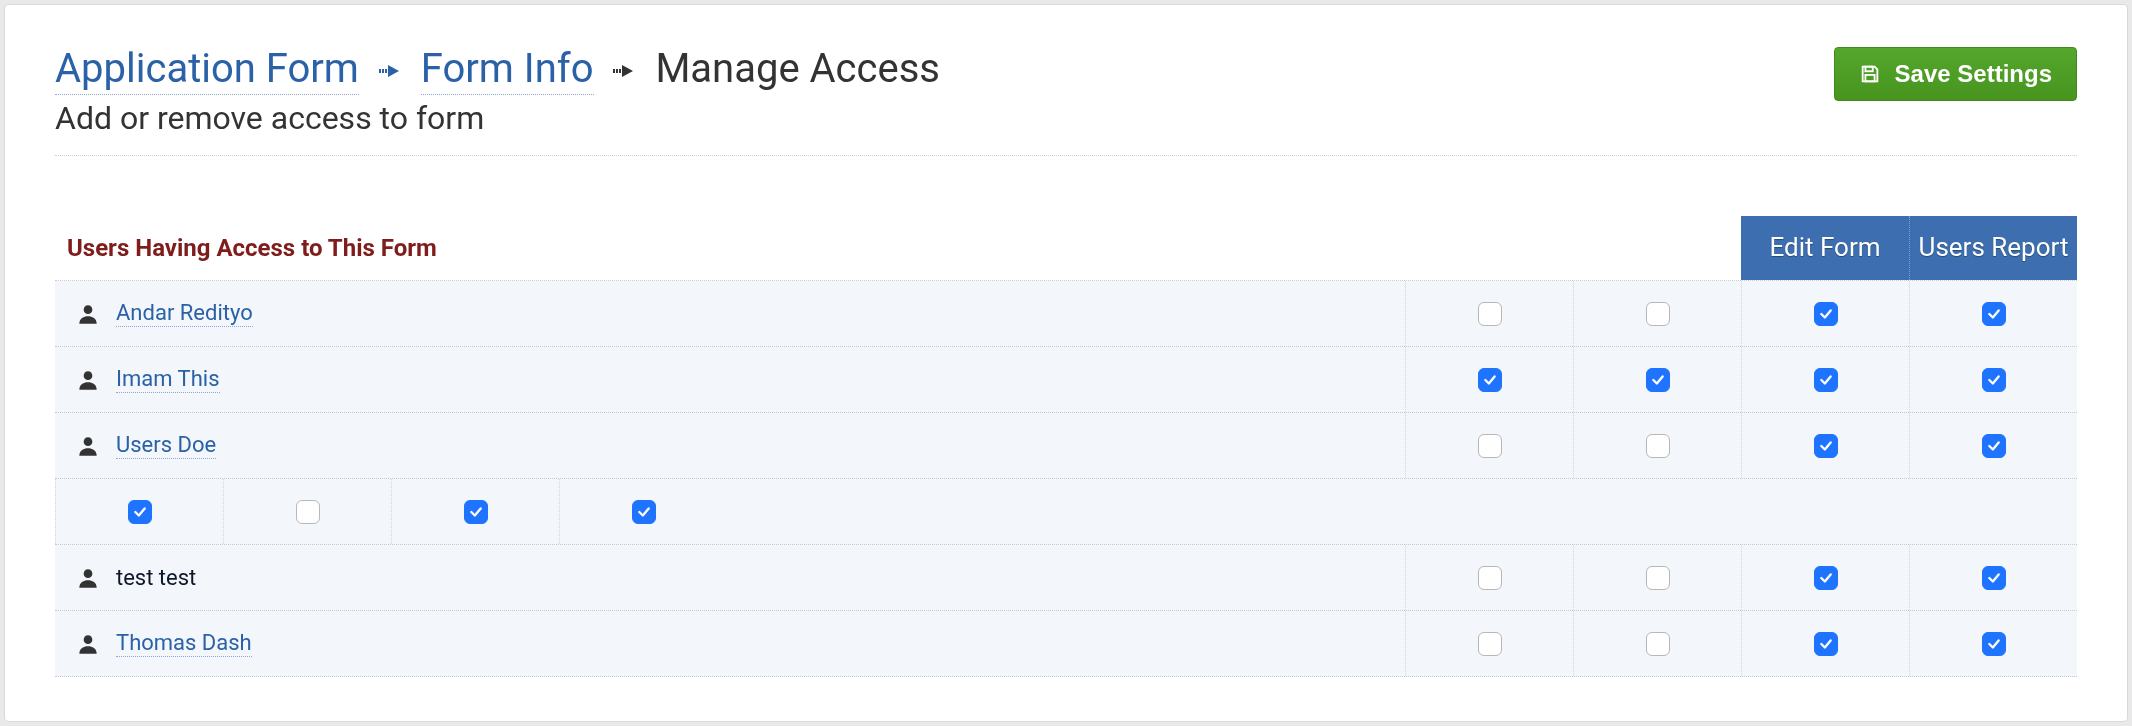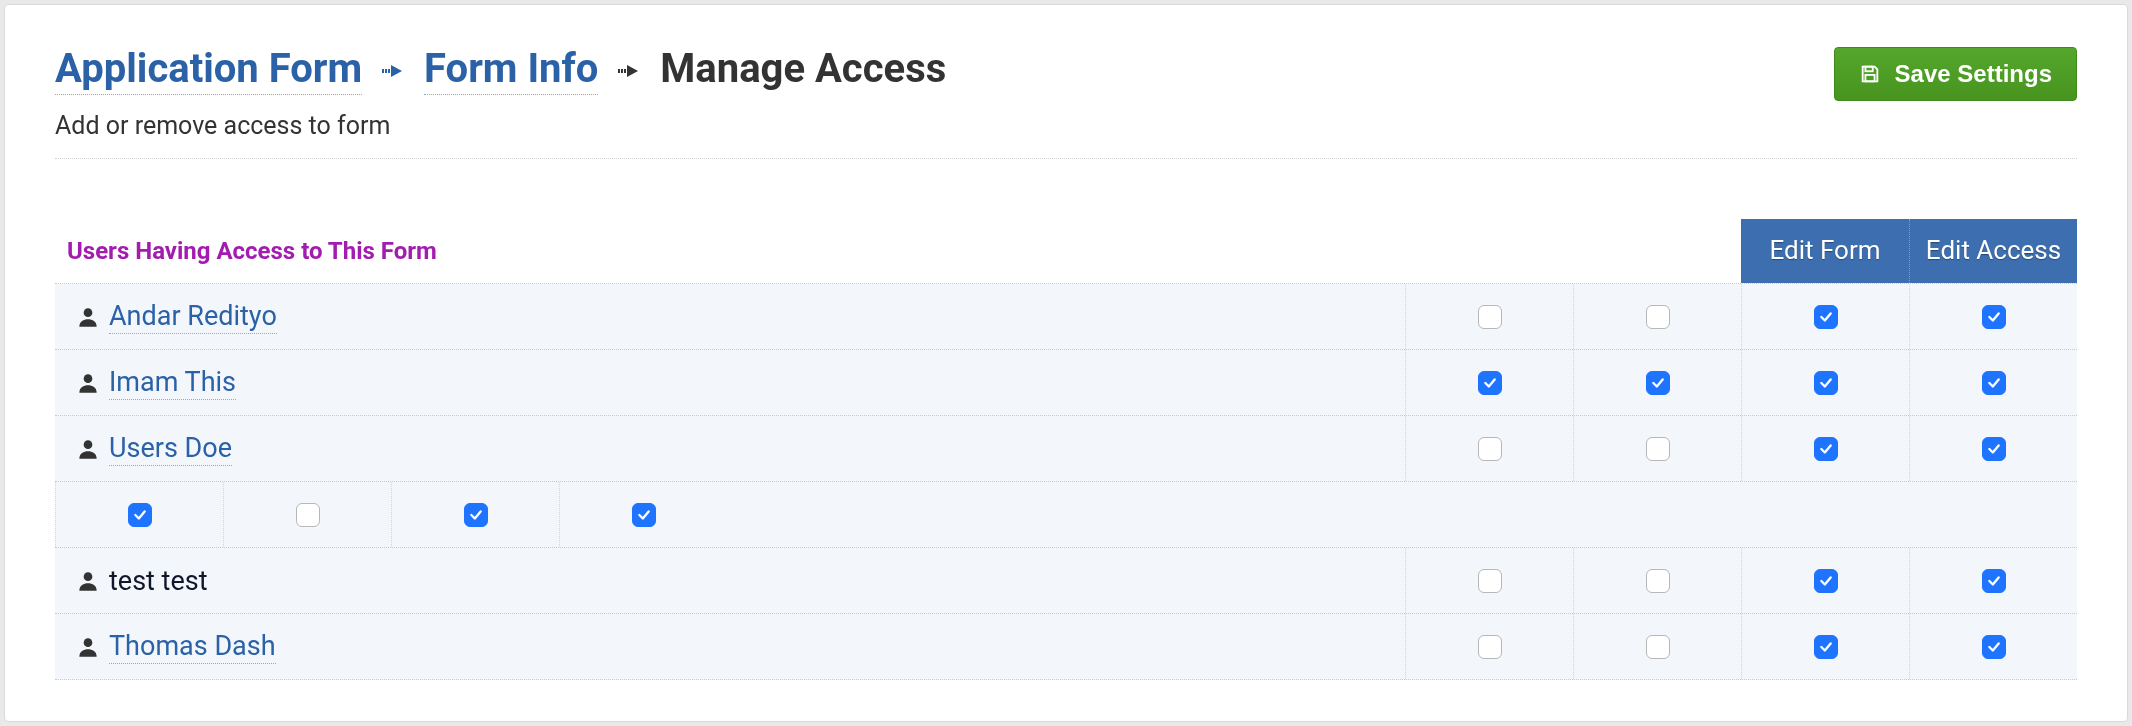--- a/index.html
+++ b/index.html
@@ -22,39 +22,39 @@
     display: flex;
     justify-content: space-between;
     align-items: flex-start;
     border-bottom: 1px dotted #d0d0d0;
     padding-bottom: 18px;
     margin-bottom: 60px;
   }
   .breadcrumb-wrap {}
   .breadcrumb {
     font-size: 40px;
-    font-weight: 700;
+    font-weight: 400;
     color: #333;
     line-height: 1.2;
-    margin-bottom: 18px;
+    margin-bottom: 6px;
   }
   .breadcrumb a {
     color: #2a61a7;
     text-decoration: none;
     border-bottom: 1px dotted #8fa9cc;
     padding-bottom: 2px;
   }
   .bc-sep {
     display: inline-block;
     vertical-align: middle;
     margin: 0 10px;
   }
   .bc-sep svg { display: block; }
   .subtitle {
-    font-size: 25px;
+    font-size: 32px;
     color: #333;
   }
   .save-btn {
     background: #4d9e26;
     background: linear-gradient(to bottom, #55a72c, #47941f);
     border: 1px solid #3f8a1a;
     color: #fff;
     font-size: 24px;
     font-weight: 600;
     padding: 12px 24px;
@@ -68,21 +68,21 @@
   .save-btn svg { display: block; }
 
   .list { width: 100%; }
   .list-header {
     display: flex;
     align-items: stretch;
     border-bottom: 1px dotted #c9c9c9;
   }
   .list-header .users-col {
     flex: 1;
-    color: #a21caf;
+    color: #7f1d1d;
     font-weight: 700;
     font-size: 24px;
     padding: 18px 10px 18px 12px;
   }
   .perm-head {
     width: 168px;
     background: #3d6fb0;
     color: #fff;
     font-size: 26px;
     font-weight: 400;
@@ -98,23 +98,23 @@
     display: flex;
     align-items: center;
     background: #f3f7fb;
     border-bottom: 1px dotted #c9c9c9;
     min-height: 66px;
   }
   .user-cell {
     flex: 1;
     display: flex;
     align-items: center;
-    gap: 8px;
+    gap: 15px;
     padding: 14px 10px 14px 20px;
-    font-size: 27px;
+    font-size: 22px;
   }
   .user-cell .person-icon svg { display: block; }
   .user-link {
     color: #2a61a7;
     text-decoration: none;
     border-bottom: 1px dotted #8fa9cc;
     padding-bottom: 1px;
   }
   .user-plain {
     color: #0f172a;
@@ -185,21 +185,21 @@
         </svg>
       </span>
       <span>Save Settings</span>
     </button>
   </div>
 
   <div class="list">
     <div class="list-header">
       <div class="users-col">Users Having Access to This Form</div>
       <div class="perm-head first">Edit Form</div>
-        <div class="perm-head">Edit Access</div>
+        <div class="perm-head">Users Report</div>
     </div>
     <div class="list-row">
         <div class="user-cell">
           <span class="person-icon">
             <svg width="26" height="26" viewBox="0 0 24 24" fill="#333">
               <circle cx="12" cy="8" r="4"></circle>
               <path d="M4 21 C4 16 8 14 12 14 C16 14 20 16 20 21 Z"></path>
             </svg>
           </span>
           <a href="#" class="user-link">Andar Redityo</a>

